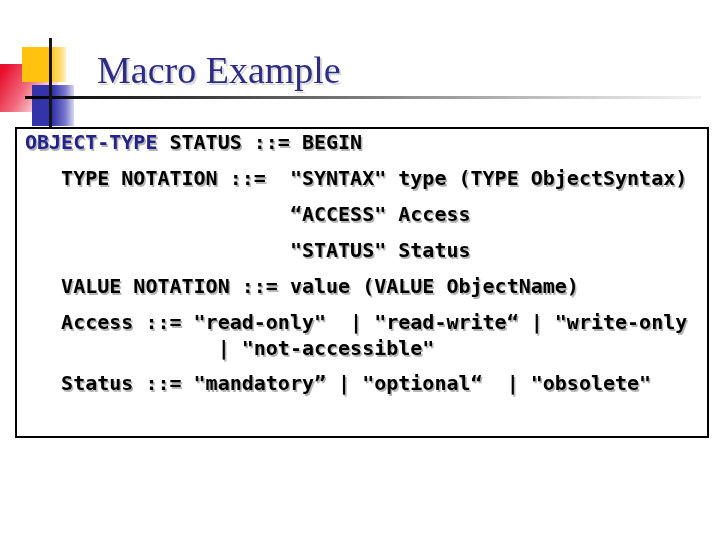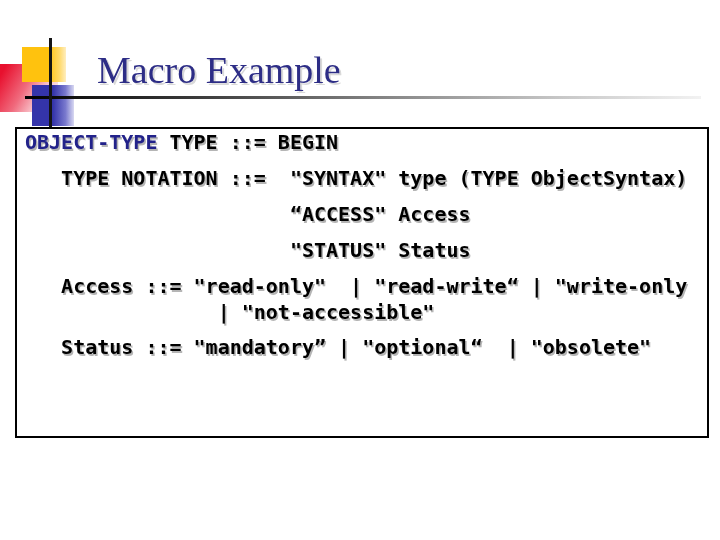--- a/index.html
+++ b/index.html
@@ -99,22 +99,23 @@
 
   <div class="dec-red"></div>
   <div class="dec-yellow"></div>
   <div class="dec-blue"></div>
   <div class="dec-vline"></div>
   <div class="dec-hrule"></div>
 
   <div class="title">Macro Example</div>
 
   <div class="code-box">
-    <div class="code-line first"><span class="kw">OBJECT-TYPE</span><span> TYPE ::= BEGIN</span></div>
+    <div class="code-line first"><span class="kw">OBJECT-TYPE</span><span> STATUS ::= BEGIN</span></div>
     <div class="code-line">   TYPE NOTATION ::=  "SYNTAX" type (TYPE ObjectSyntax)</div>
     <div class="code-line">                      “ACCESS" Access</div>
     <div class="code-line">                      "STATUS" Status</div>
+    <div class="code-line">   VALUE NOTATION ::= value (VALUE ObjectName)</div>
     <div class="code-line">   Access ::= "read-only"  | "read-write“ | "write-only</div>
     <div class="code-line wrapped">                | "not-accessible"</div>
     <div class="code-line tight">   Status ::= "mandatory” | "optional“  | "obsolete"</div>
   </div>
 
 </div>
 
 </body></html>

